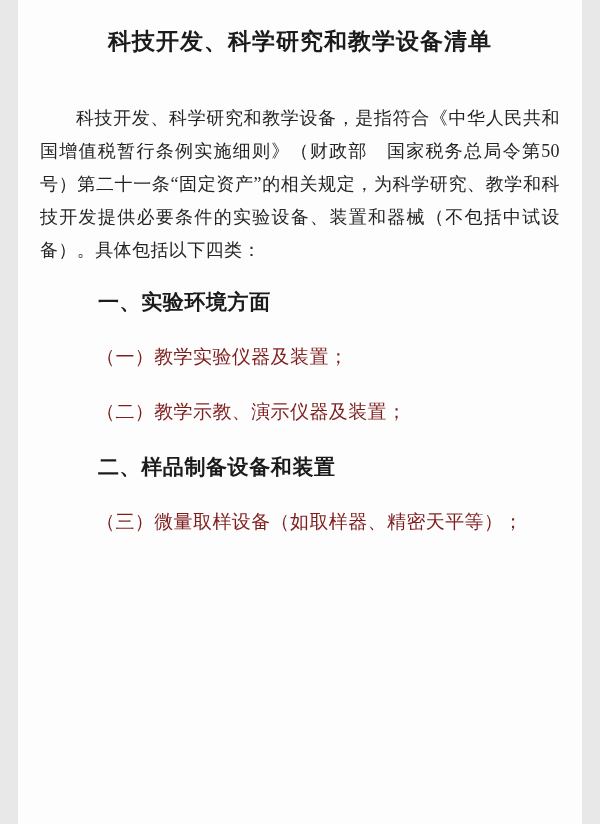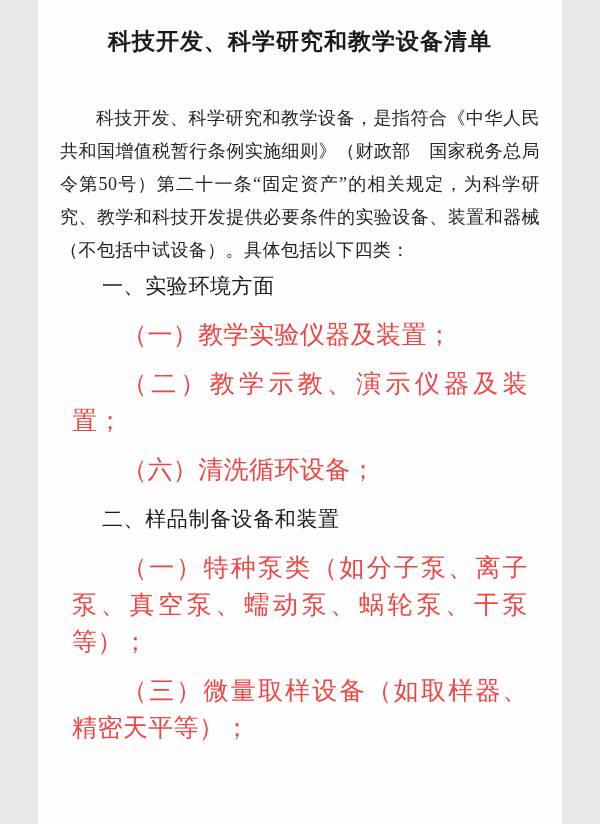--- a/index.html
+++ b/index.html
@@ -2,21 +2,21 @@
 <html><head>
 <meta charset="utf-8">
 <style>
   html, body {
     margin: 0;
     padding: 0;
     background: #e8e8e8;
   }
   .page {
     position: relative;
-    width: 524px;
+    width: 564px;
     height: 824px;
     margin: 0 auto;
     background: #fdfdfd;
     color: #212121;
     font-family: "Liberation Serif", "DejaVu Serif", serif;
     box-sizing: border-box;
     padding: 26px 22px 0 22px;
     overflow: hidden;
   }
   .doc-title {
@@ -31,52 +31,50 @@
   .intro {
     margin: 0;
     font-size: 18px;
     line-height: 33px;
     letter-spacing: 0.4px;
     text-align: justify;
     text-indent: 2em;
     color: #242424;
   }
   .section-heading {
-    margin: 0;
+    margin: 16px;
     font-size: 21px;
     line-height: 37px;
-    font-weight: normal;
+    font-weight: bold;
     letter-spacing: 0.6px;
     text-indent: 2em;
     font-family: "Liberation Sans", "DejaVu Sans", sans-serif;
     color: #1b1b1b;
   }
   .item {
-    margin: 12px;
-    font-size: 25px;
+    margin: 18px;
+    font-size: 19px;
     line-height: 37px;
     letter-spacing: 0.4px;
     text-align: justify;
     text-indent: 2em;
-    color: #ef4444;
+    color: #7f1d1d;
   }
 </style>
 </head>
 <body>
 
 <div class="page">
 
   <h1 class="doc-title">科技开发、科学研究和教学设备清单</h1>
 
   <p class="intro">科技开发、科学研究和教学设备，是指符合《中华人民共和国增值税暂行条例实施细则》（财政部　国家税务总局令第50号）第二十一条“固定资产”的相关规定，为科学研究、教学和科技开发提供必要条件的实验设备、装置和器械（不包括中试设备）。具体包括以下四类：</p>
 
   <p class="section-heading">一、实验环境方面</p>
 
   <p class="item">（一）教学实验仪器及装置；</p>
   <p class="item">（二）教学示教、演示仪器及装置；</p>
-  <p class="item">（六）清洗循环设备；</p>
 
   <p class="section-heading">二、样品制备设备和装置</p>
 
-  <p class="item">（一）特种泵类（如分子泵、离子泵、真空泵、蠕动泵、蜗轮泵、干泵等）；</p>
   <p class="item">（三）微量取样设备（如取样器、精密天平等）；</p>
 
 </div>
 
 </body></html>

